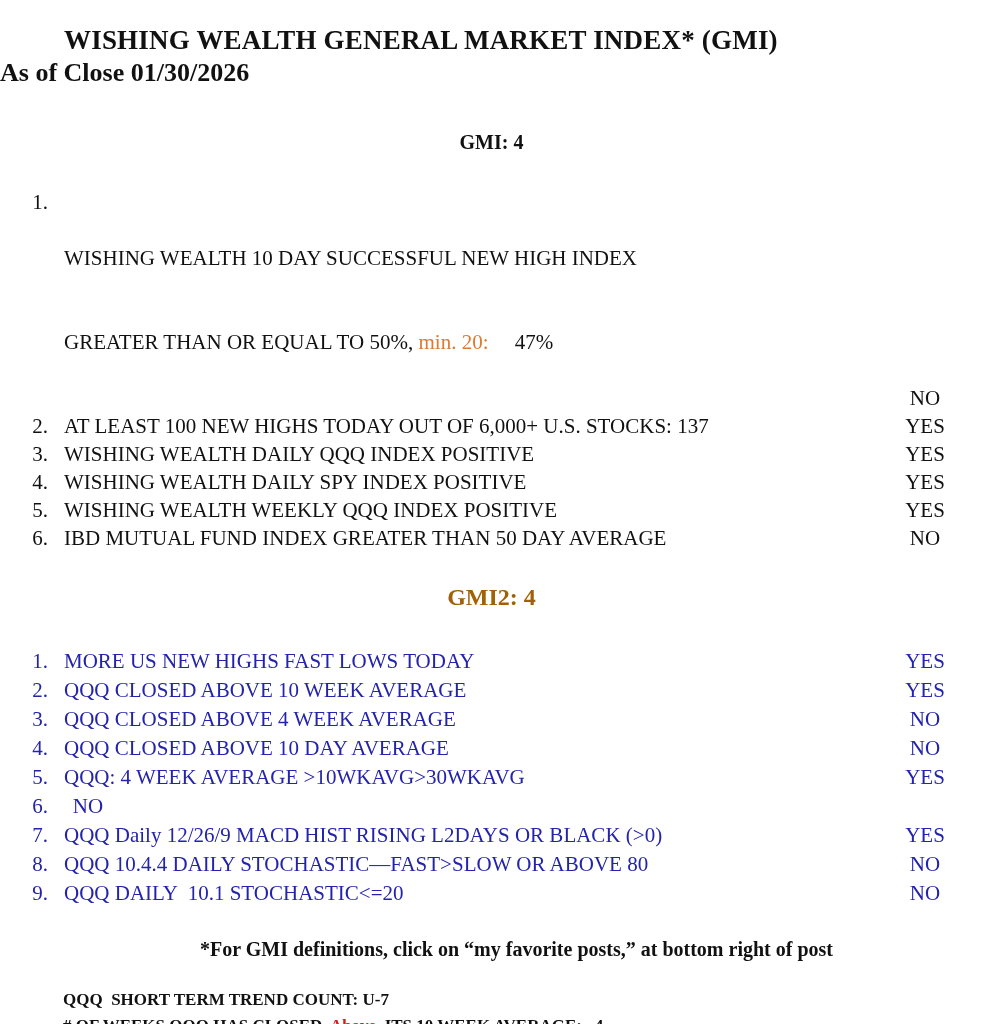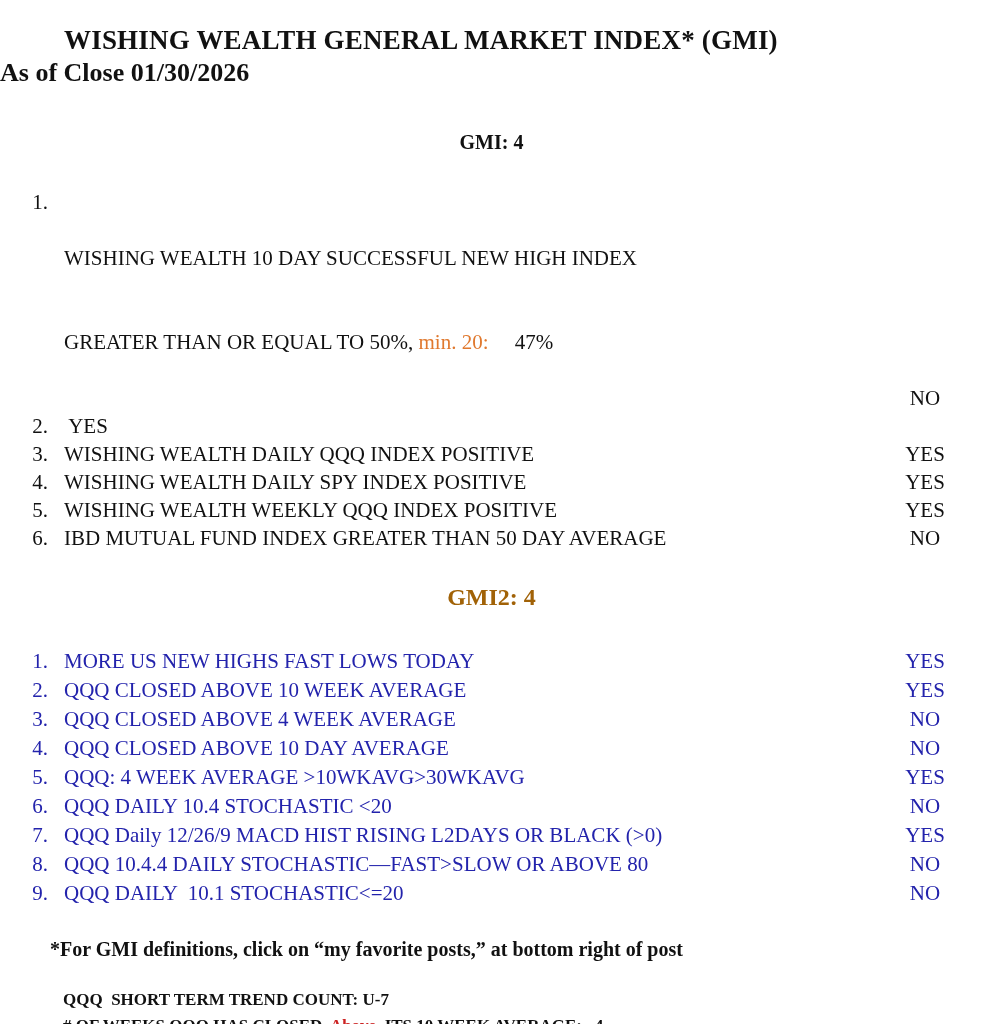--- a/index.html
+++ b/index.html
@@ -65,20 +65,21 @@
     flex:0 0 80px;
     text-align:center;
     white-space:nowrap;
   }
   .row .ans.bottom{align-self:flex-end;}
   .hl-orange{color:#E0792F;}
   .hl-red{color:#CC2222;font-weight:bold;}
 
   .footnote{
     margin-top:30px;
+    text-align:center;
     padding-left:50px;
     font-weight:bold;
     font-size:20px;
   }
 
   .stats{
     margin-top:26px;
     margin-left:63px;
     font-weight:bold;
     font-size:17px;
@@ -101,20 +102,21 @@
       <span class="num">1.</span>
       <div class="txt">
         <div>WISHING WEALTH 10 DAY SUCCESSFUL NEW HIGH INDEX</div>
         <div><span>GREATER THAN OR EQUAL TO 50%, </span><span class="hl-orange">min. 20:</span><span>     47%</span></div>
       </div>
       <span class="ans bottom">NO</span>
     </div>
 
     <div class="row">
       <span class="num">2.</span>
+      <span class="txt">AT LEAST 100 NEW HIGHS TODAY OUT OF 6,000+ U.S. STOCKS: 137</span>
       <span class="ans">YES</span>
     </div>
     <div class="row">
       <span class="num">3.</span>
       <span class="txt">WISHING WEALTH DAILY QQQ INDEX POSITIVE</span>
       <span class="ans">YES</span>
     </div>
     <div class="row">
       <span class="num">4.</span>
       <span class="txt">WISHING WEALTH DAILY SPY INDEX POSITIVE</span>
@@ -155,21 +157,20 @@
       <span class="txt">QQQ CLOSED ABOVE 10 DAY AVERAGE</span>
       <span class="ans">NO</span>
     </div>
     <div class="row">
       <span class="num">5.</span>
       <span class="txt">QQQ: 4 WEEK AVERAGE &gt;10WKAVG&gt;30WKAVG</span>
       <span class="ans">YES</span>
     </div>
     <div class="row">
       <span class="num">6.</span>
-      <span class="txt">QQQ DAILY 10.4 STOCHASTIC &lt;20</span>
       <span class="ans">NO</span>
     </div>
     <div class="row">
       <span class="num">7.</span>
       <span class="txt">QQQ Daily 12/26/9 MACD HIST RISING L2DAYS OR BLACK (&gt;0)</span>
       <span class="ans">YES</span>
     </div>
     <div class="row">
       <span class="num">8.</span>
       <span class="txt">QQQ 10.4.4 DAILY STOCHASTIC—FAST&gt;SLOW OR ABOVE 80</span>

